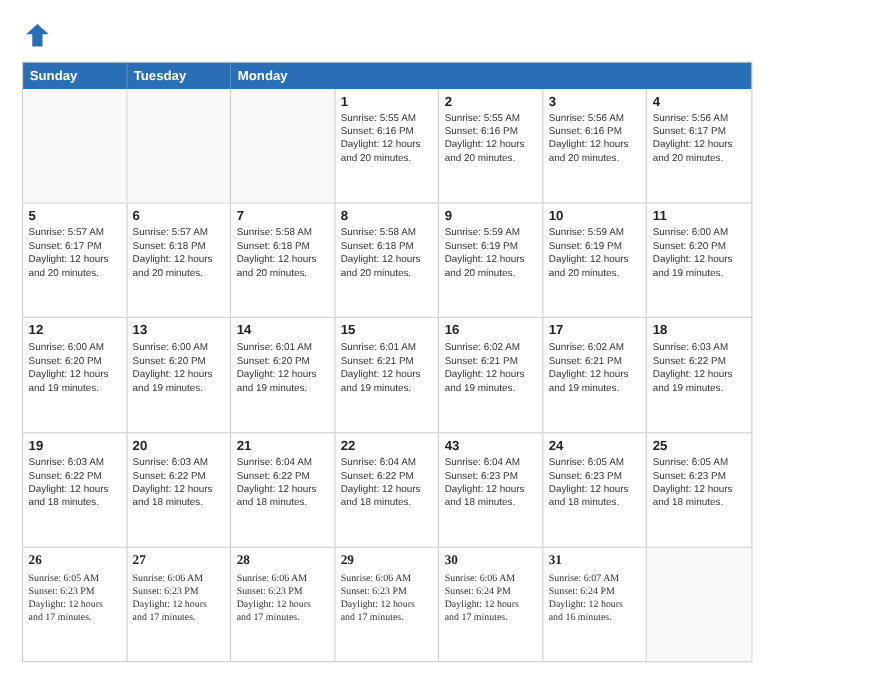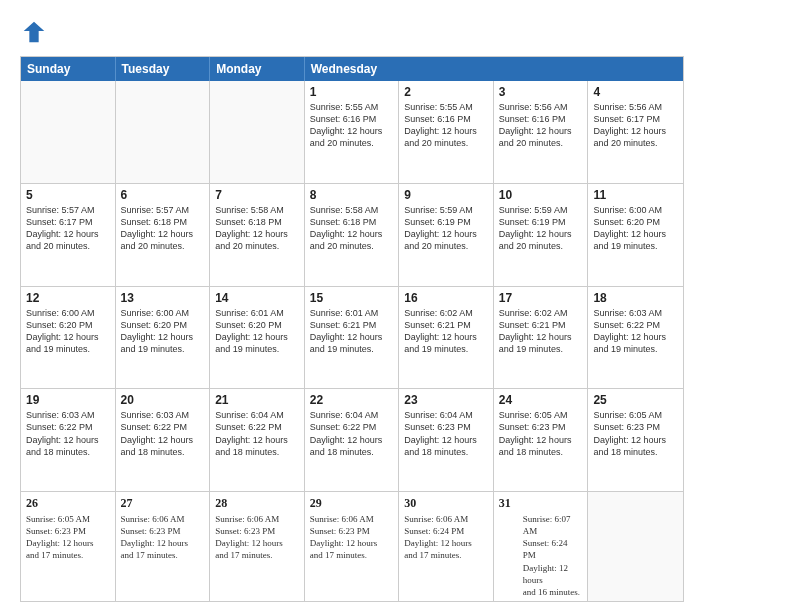--- a/index.html
+++ b/index.html
@@ -123,21 +123,20 @@
     <div class="title-block">
       <div class="month-title"></div>
       <div class="subtitle"></div>
     </div>
   </div>
   <div class="calendar">
     <div class="cal-header-row">
         <div class="cal-header-cell">Sunday</div>
         <div class="cal-header-cell">Tuesday</div>
         <div class="cal-header-cell">Monday</div>
-        <div class="cal-header-cell">Wednesday</div>
       </div>
     <div class="cal-body">
         <div class="cal-row">
           <div class="cal-cell empty"></div>
           <div class="cal-cell empty"></div>
           <div class="cal-cell empty"></div>
           <div class="cal-cell">
             <div class="day-num">1</div>
             <div class="cell-info" style="white-space: pre-line;">Sunrise: 5:55 AM
 Sunset: 6:16 PM
@@ -291,21 +290,21 @@
 and 18 minutes.</div>
           </div>
           <div class="cal-cell">
             <div class="day-num">22</div>
             <div class="cell-info" style="white-space: pre-line;">Sunrise: 6:04 AM
 Sunset: 6:22 PM
 Daylight: 12 hours
 and 18 minutes.</div>
           </div>
           <div class="cal-cell">
-            <div class="day-num">23</div>
+            <div class="day-num">43</div>
             <div class="cell-info" style="white-space: pre-line;">Sunrise: 6:04 AM
 Sunset: 6:23 PM
 Daylight: 12 hours
 and 18 minutes.</div>
           </div>
           <div class="cal-cell">
             <div class="day-num">24</div>
             <div class="cell-info" style="white-space: pre-line;">Sunrise: 6:05 AM
 Sunset: 6:23 PM
 Daylight: 12 hours
@@ -350,21 +349,21 @@
           </div>
           <div class="cal-cell">
             <div class="day-num">30</div>
             <div class="cell-info" style="white-space: pre-line;">Sunrise: 6:06 AM
 Sunset: 6:24 PM
 Daylight: 12 hours
 and 17 minutes.</div>
           </div>
           <div class="cal-cell">
             <div class="day-num">31</div>
-            <div class="cell-info" style="white-space: pre-line; margin-left: 24px;">Sunrise: 6:07 AM
+            <div class="cell-info" style="white-space: pre-line;">Sunrise: 6:07 AM
 Sunset: 6:24 PM
 Daylight: 12 hours
 and 16 minutes.</div>
           </div>
           <div class="cal-cell empty"></div>
         </div>
       </div>
   </div>
 </div>
 

